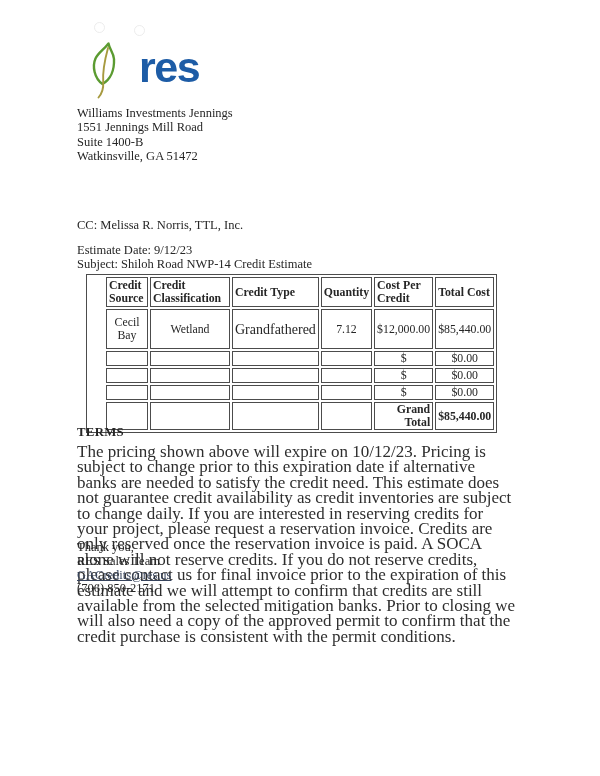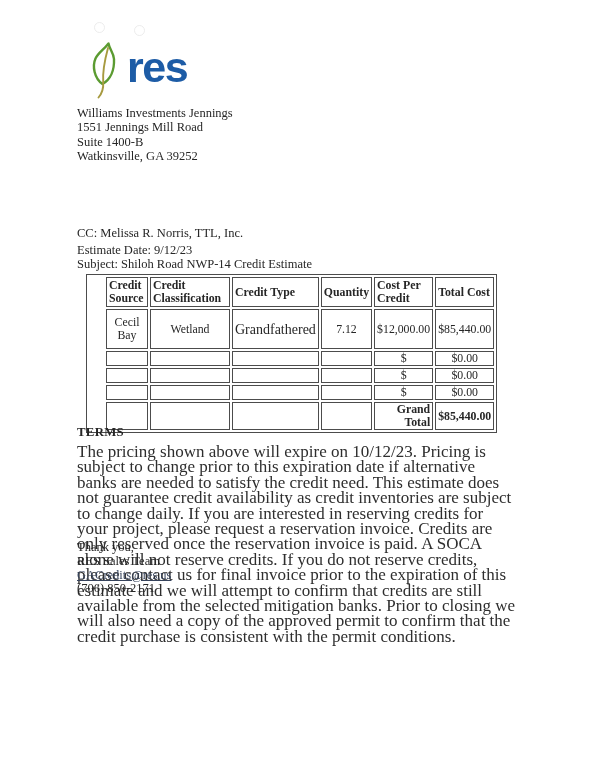--- a/index.html
+++ b/index.html
@@ -19,26 +19,26 @@
   
   .logo{position:absolute;left:87px;top:41px;display:flex;align-items:flex-start;}
   .logo svg{display:block;}
   .logo-text{
     font-family:"Liberation Sans", sans-serif;
     font-weight:bold;
     font-size:43px;
     line-height:40px;
     letter-spacing:-1.5px;
     color:#1d5ca6;
-    margin-left:4px;
+    margin-left:16px;
     margin-top:6px;
   }
 
   .recipient{position:absolute;left:77px;top:106px;font-size:12.5px;line-height:14.3px;}
-  .cc-line{position:absolute;left:77px;top:226px;font-size:12.5px;}
+  .cc-line{position:absolute;left:77px;top:218px;font-size:12.5px;}
   .estimate-block{position:absolute;left:77px;top:243px;font-size:12.5px;line-height:14.2px;}
 
   
   .credit-table{
     position:absolute;left:86px;top:274px;
     border-collapse:separate;border-spacing:2px;
     border:1px solid #4c4c4c;
     table-layout:fixed;
     background:#fff;
     padding-left:17px;
@@ -92,21 +92,21 @@
       <path d="M15.5,43 C7.5,37.5 5,25.5 8.5,17.5 C11.5,11.5 17,8.5 21.5,2.5 C22.5,8.5 26.5,11.5 27,18 C27.5,29 23.5,38.5 15.5,43 Z" fill="none" stroke-width="2.4" stroke-linejoin="round" stroke="#5b9b31"></path>
       <path d="M21,7 C18,18 15.5,30 16.2,41 C16.7,48 14.5,53 11.5,56.5" fill="none" stroke-width="1.9" stroke-linecap="round" stroke="#a79a40"></path>
     </svg>
     <span class="logo-text">res</span>
   </div>
 
   <div class="recipient">
     <div>Williams Investments Jennings</div>
     <div>1551 Jennings Mill Road</div>
     <div>Suite 1400-B</div>
-    <div>Watkinsville, GA 39252</div>
+    <div>Watkinsville, GA 51472</div>
   </div>
 
   <div class="cc-line">CC: Melissa R. Norris, TTL, Inc.</div>
 
   <div class="estimate-block">
     <div>Estimate Date: 9/12/23</div>
     <div>Subject: Shiloh Road NWP-14 Credit Estimate</div>
   </div>
 
   <table class="credit-table">

